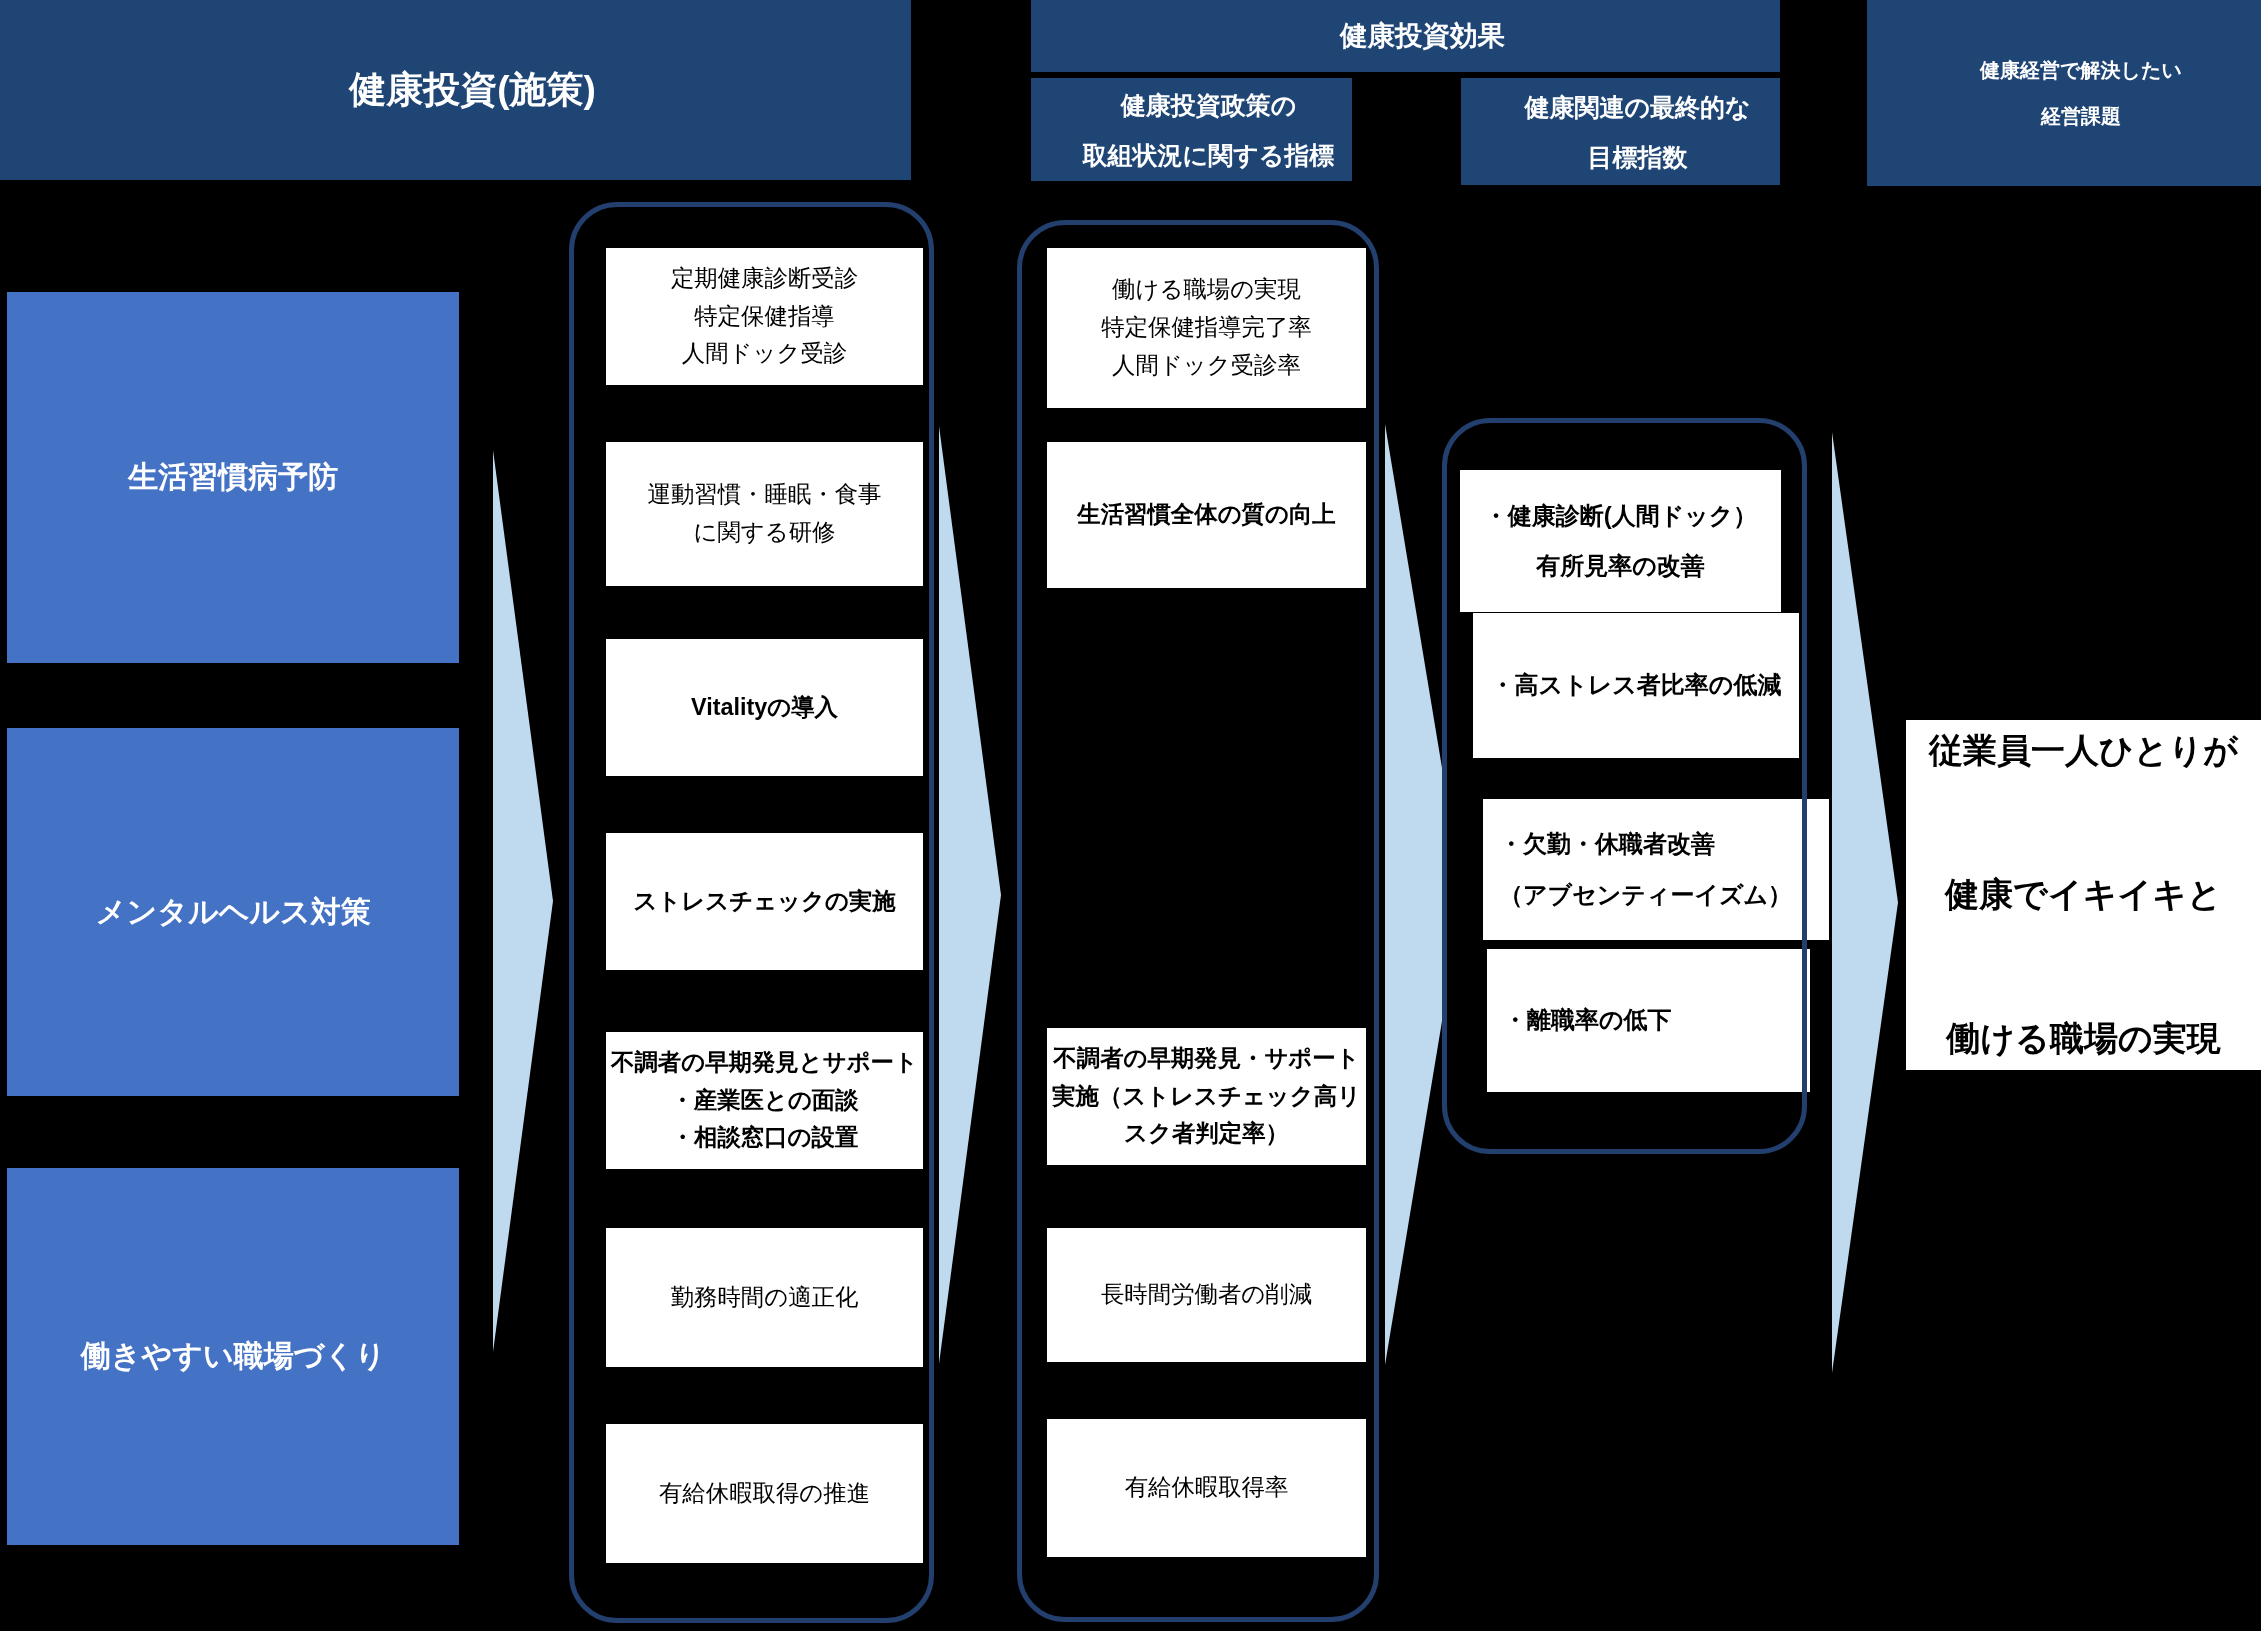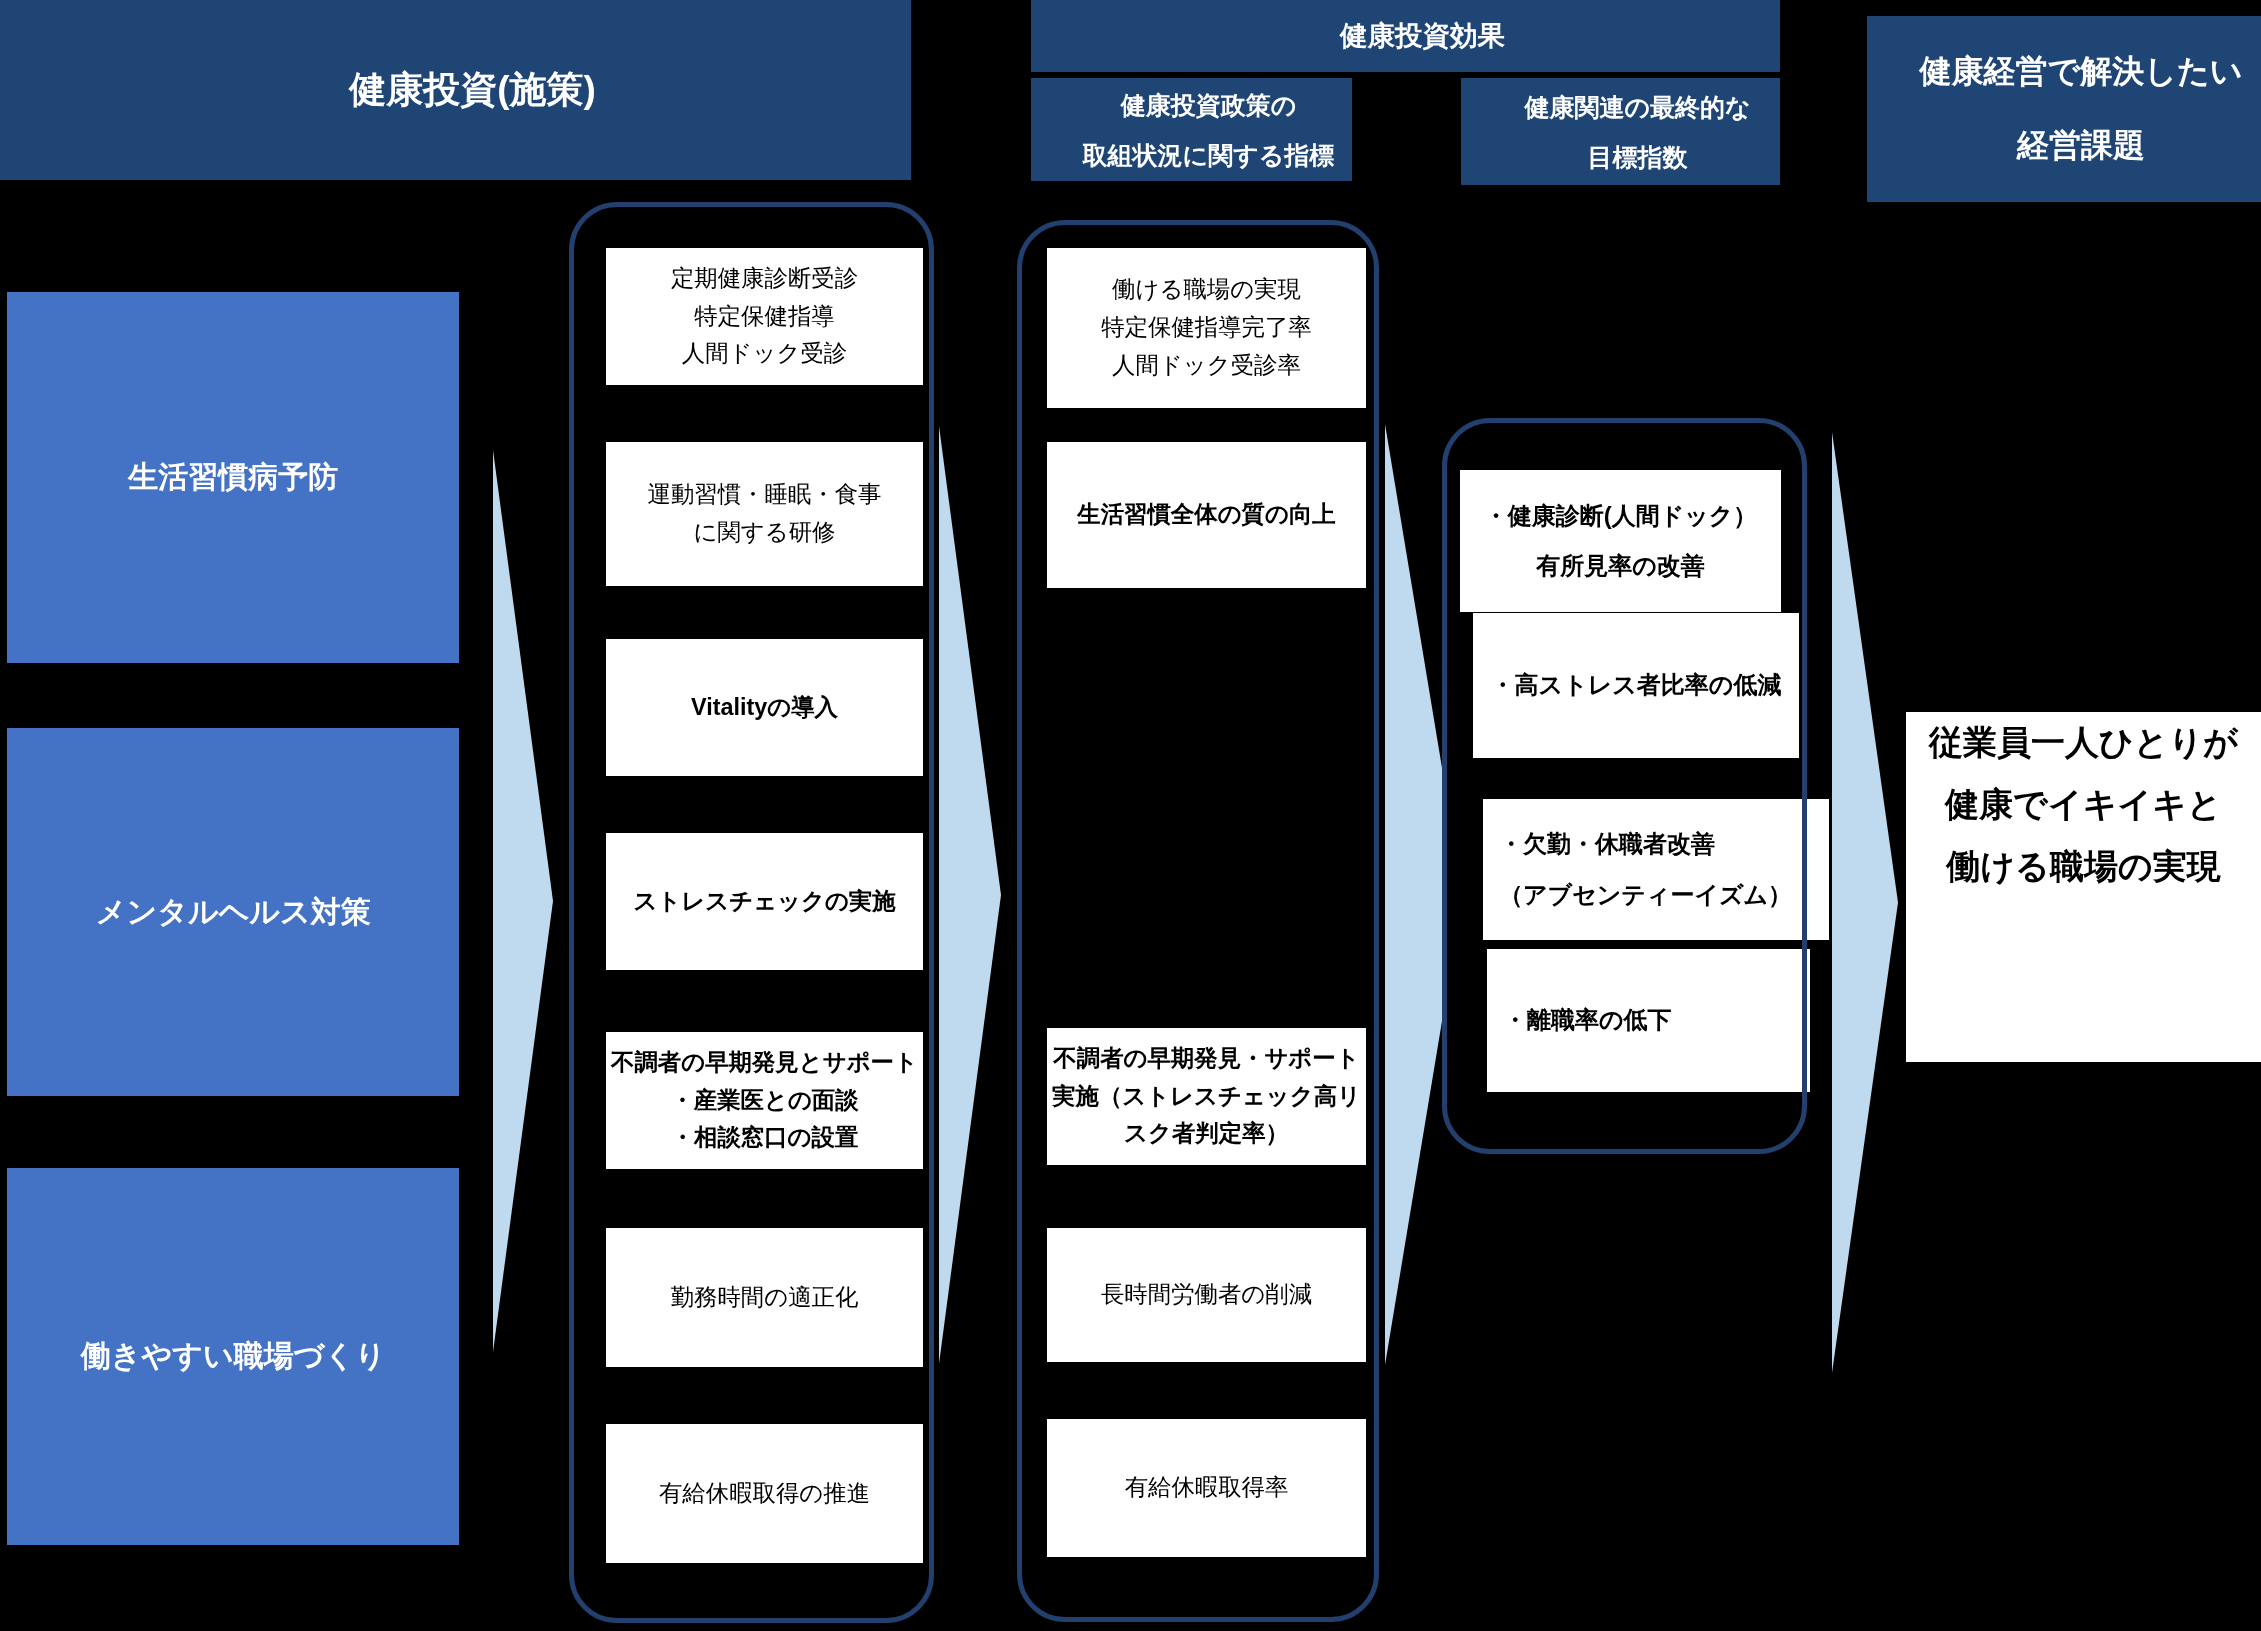--- a/index.html
+++ b/index.html
@@ -32,27 +32,27 @@
   .wbox{
     background:#FFFFFF;color:#000;font-size:23.4px;line-height:1.62;
     display:flex;flex-direction:column;align-items:center;justify-content:center;
     text-align:center;z-index:3;padding:0 3.2px;margin-left:16px;
   }
   .wbox.bold{font-weight:bold;}
   .wbox.leftalign{align-items:flex-start;text-align:left;padding-left:16px;font-size:24px;line-height:2.1;}
   .wbox.c4{font-size:24px;line-height:2.1;}
   .goal{
     background:#FFFFFF;color:#000;font-weight:bold;font-size:34px;line-height:1.82;
-    display:flex;flex-direction:column;align-items:center;justify-content:flex-start;
-    text-align:center;z-index:3;
+    display:flex;flex-direction:column;align-items:center;justify-content:space-between;
+    text-align:center;z-index:3;margin-top:8px;
   }
   .h-invest{font-size:37px;}
   .h-effect{font-size:27.5px;}
   .h-sub{font-size:25px;line-height:2.0;}
-  .h-issue{font-size:32px;line-height:2.3;margin-top:16px;}
+  .h-issue{font-size:20px;line-height:2.3;}
 </style>
 </head>
 <body>
 
 <div id="stage">
 
   <div class="abs navybar h-invest" style="left:0;top:0;width:911px;height:180px">
     <span>健康投資(施策)</span>
   </div>
 

